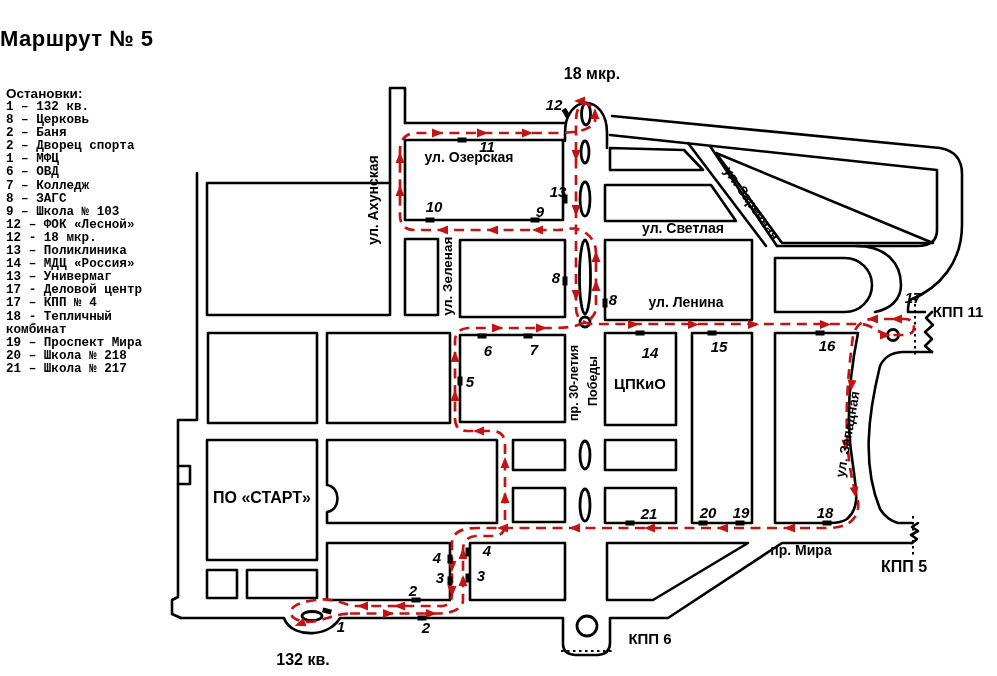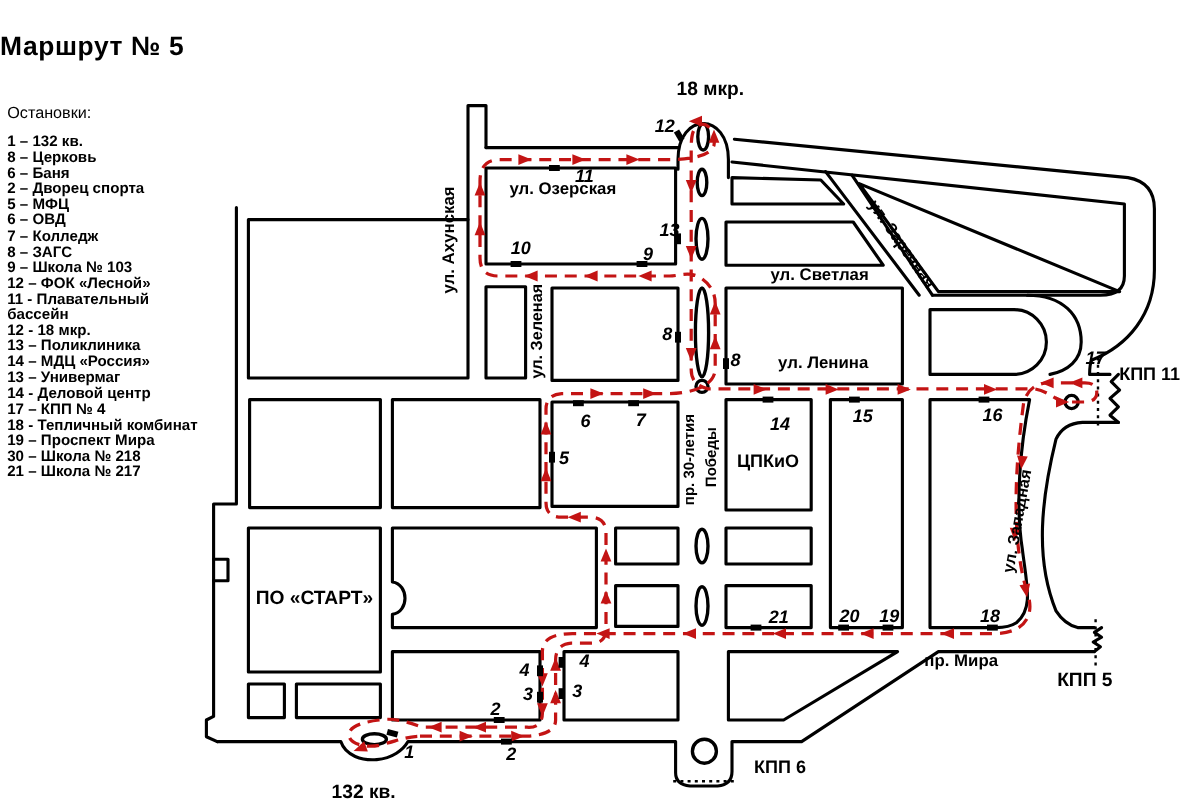--- a/index.html
+++ b/index.html
@@ -1,22 +1,22 @@
 <!DOCTYPE html>
 <html><head>
 <meta charset="utf-8">
 <style>
   html,body{margin:0;padding:0;background:#fff;}
   body{font-family:"Liberation Sans",sans-serif;}
   #stage{position:relative;width:997px;height:676px;background:#fff;overflow:hidden;}
   #title{position:absolute;top:10px;left:0;width:100%;text-align:left;
          font-size:22px;font-weight:bold;color:#000;letter-spacing:.5px;margin-top:16px;}
   #legend{position:absolute;left:6px;top:86px;width:168px;color:#000;}
-  #legend .hdr{font-size:13.5px;font-weight:normal;margin-bottom:11px;}
-  #legend .item{font-size:12.6px;font-weight:bold;line-height:1.04;}
+  #legend .hdr{font-size:13.5px;font-weight:bold;}
+  #legend .item{font-size:12.6px;font-weight:bold;line-height:1.04;font-family:Liberation Mono, monospace;}
   svg{position:absolute;left:0;top:0;}
   .blk{fill:#fff;stroke:#000;stroke-width:2.6;stroke-linejoin:round;}
   .rd{fill:none;stroke:#000;stroke-width:2.6;stroke-linejoin:round;stroke-linecap:round;}
   .ovl{fill:#fff;stroke:#000;stroke-width:2.8;}
   .dot{fill:none;stroke:#000;stroke-width:2;stroke-dasharray:2.5 3.5;}
   .route{fill:none;stroke:#c31414;stroke-width:2.7;stroke-dasharray:10 6.5;stroke-linejoin:round;}
   .arrow{fill:#c31414;}
   .tick{fill:#000;}
   text.street{font-family:"Liberation Sans",sans-serif;font-weight:bold;fill:#000;}
   text.stopn{font-family:"Liberation Sans",sans-serif;font-weight:bold;font-style:italic;fill:#000;}
@@ -25,38 +25,37 @@
 <body>
 
 <div id="stage">
   <div id="title">Маршрут № 5</div>
 
   <div id="legend">
     <div class="hdr">Остановки:</div>
     <div id="legend-items">
         <div class="item">1 – 132 кв.</div>
         <div class="item">8 – Церковь</div>
-        <div class="item">6 – Баня</div>
+        <div class="item">2 – Баня</div>
         <div class="item">2 – Дворец спорта</div>
-        <div class="item">5 – МФЦ</div>
+        <div class="item">1 – МФЦ</div>
         <div class="item">6 – ОВД</div>
         <div class="item">7 – Колледж</div>
         <div class="item">8 – ЗАГС</div>
         <div class="item">9 – Школа № 103</div>
         <div class="item">12 – ФОК «Лесной»</div>
-        <div class="item">11 - Плавательный бассейн</div>
         <div class="item">12 - 18 мкр.</div>
         <div class="item">13 – Поликлиника</div>
         <div class="item">14 – МДЦ «Россия»</div>
         <div class="item">13 – Универмаг</div>
-        <div class="item">14 - Деловой центр</div>
+        <div class="item">17 - Деловой центр</div>
         <div class="item">17 – КПП № 4</div>
         <div class="item">18 - Тепличный комбинат</div>
         <div class="item">19 – Проспект Мира</div>
-        <div class="item">30 – Школа № 218</div>
+        <div class="item">20 – Школа № 218</div>
         <div class="item">21 – Школа № 217</div>
       </div>
   </div>
 
   <svg id="map" width="997" height="676" viewBox="0 0 997 676">
 
     <g id="blocks">
       <rect class="blk" x="207" y="183" width="183" height="132"></rect>
       <rect class="blk" x="208" y="333" width="109" height="90"></rect>
       <rect class="blk" x="327" y="333" width="123" height="90"></rect>

